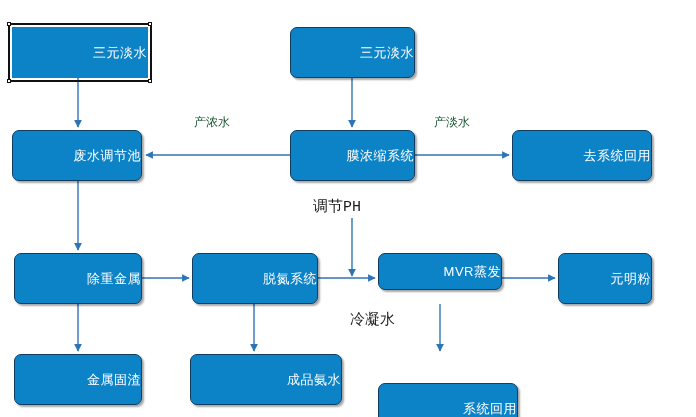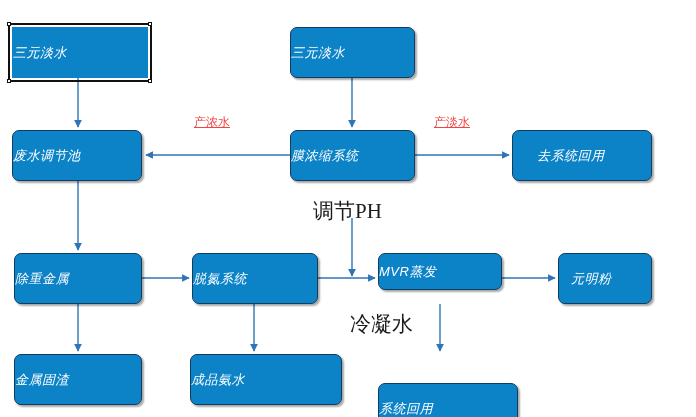--- a/index.html
+++ b/index.html
@@ -23,27 +23,26 @@
     height: 417px;
   }
   .node {
     position: absolute;
     background: #0d83c7;
     border: 1px solid #123d63;
     border-radius: 7px;
     box-sizing: border-box;
     display: flex;
     align-items: center;
-    justify-content: flex-start;
+    justify-content: flex-end;
     color: #ffffff;
     font-size: 13px;
     letter-spacing: 0.5px;
     box-shadow: 2px 2px 2px rgba(0,0,0,0.35);
     z-index: 3;
-    font-style: italic;
   }
   .node.selected {
     border-radius: 0;
     border: 1px solid #0d83c7;
     box-shadow: none;
   }
   .sel-frame {
     position: absolute;
     border: 2px solid #111111;
     box-sizing: border-box;
@@ -54,32 +53,31 @@
     position: absolute;
     width: 4px;
     height: 4px;
     background: #ffffff;
     border: 1px solid #111111;
     box-sizing: border-box;
     z-index: 5;
   }
   .edge-label {
     position: absolute;
-    color: #ef4444;
+    color: #14532d;
     font-family: "Liberation Serif", serif;
     font-size: 12px;
     white-space: nowrap;
     z-index: 3;
-    text-decoration: underline;
   }
   .big-label {
     position: absolute;
     color: #1b1b1b;
-    font-family: Liberation Serif, serif;
-    font-size: 21px;
+    font-family: Liberation Mono, monospace;
+    font-size: 15px;
     white-space: nowrap;
     z-index: 3;
   }
 </style>
 </head>
 <body>
 
 <div id="canvas">
 
   <svg id="svg-layer" viewBox="0 0 696 417" xmlns="http://www.w3.org/2000/svg">

